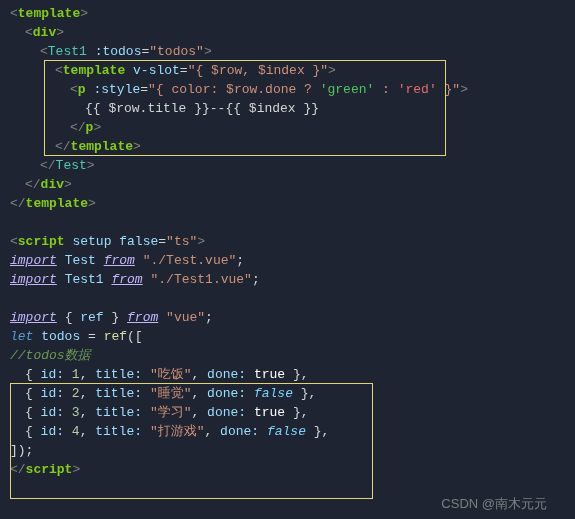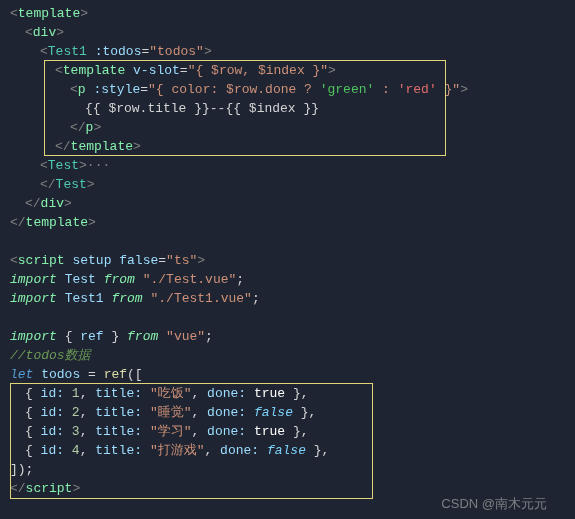--- a/index.html
+++ b/index.html
@@ -23,28 +23,28 @@
     min-height: 19px;
   }
   .indent1 { padding-left: 15px; }
   .indent2 { padding-left: 30px; }
   .indent3 { padding-left: 45px; }
   .indent4 { padding-left: 60px; }
   .indent5 { padding-left: 75px; }
 
   
   .angle   { color: #808080; }
-  .tag-y   { color: #86efac; }       
+  .tag-y   { color: #84cc16; font-weight: bold; }       
   .tag-c   { color: #4ec9b0; }       
   .attr    { color: #9cdcfe; }
   .punct   { color: #d4d4d4; }
   .str-o   { color: #ce9178; }       
   .str-g   { color: #4ec45e; }       
   .str-r   { color: #e06c6c; }       
-  .kw-p    { color: #86efac; }       
+  .kw-p    { color: #c4b5fd; text-decoration: underline; }       
   .kw-b    { color: #569cd6; }       
   .ident   { color: #9cdcfe; }
   .func    { color: #dcdcaa; }
   .num     { color: #b5cea8; }
   .bool-t  { color: #ffffff; }
   .bool-f  { color: #7dd3fc; font-style: italic; }
   .comment { color: #6a9955; font-style: italic; }
   .dots    { color: #808080; }
 
   .italic { font-style: italic; }
@@ -92,43 +92,42 @@
 
   <div class="line indent4"><span class="angle">&lt;</span><span class="tag-y">p</span><span> </span><span class="attr">:style</span><span class="punct">=</span><span class="str-o">"{ color: $row.done ? </span><span class="str-g">'green'</span><span class="str-o"> : </span><span class="str-r">'red'</span><span class="str-o"> }"</span><span class="angle">&gt;</span></div>
 
   <div class="line indent5"><span class="punct">{{ $row.title }}--{{ $index }}</span></div>
 
   <div class="line indent4"><span class="angle">&lt;/</span><span class="tag-y">p</span><span class="angle">&gt;</span></div>
 
   <div class="line indent3"><span class="angle">&lt;/</span><span class="tag-y">template</span><span class="angle">&gt;</span></div>
 
 
-  <div class="line indent2"><span class="angle">&lt;</span><span class="tag-c">Test</span><span class="angle">&gt;</span><span class="dots">···</span></div>
 
   <div class="line indent2"><span class="angle">&lt;/</span><span class="tag-c">Test</span><span class="angle">&gt;</span></div>
 
   <div class="line indent1"><span class="angle">&lt;/</span><span class="tag-y">div</span><span class="angle">&gt;</span></div>
 
   <div class="line"><span class="angle">&lt;/</span><span class="tag-y">template</span><span class="angle">&gt;</span></div>
 
   <div class="line"></div>
 
   <div class="line"><span class="angle">&lt;</span><span class="tag-y">script</span><span> </span><span class="attr">setup</span><span> </span><span class="attr">false</span><span class="punct">=</span><span class="str-o">"ts"</span><span class="angle">&gt;</span></div>
 
   <div class="line"><span class="kw-p italic">import</span><span> </span><span class="ident">Test</span><span> </span><span class="kw-p italic">from</span><span> </span><span class="str-o">"./Test.vue"</span><span class="punct">;</span></div>
 
   <div class="line"><span class="kw-p italic">import</span><span> </span><span class="ident">Test1</span><span> </span><span class="kw-p italic">from</span><span> </span><span class="str-o">"./Test1.vue"</span><span class="punct">;</span></div>
 
   <div class="line"></div>
 
   <div class="line"><span class="kw-p italic">import</span><span> </span><span class="punct">{ </span><span class="ident">ref</span><span class="punct"> }</span><span> </span><span class="kw-p italic">from</span><span> </span><span class="str-o">"vue"</span><span class="punct">;</span></div>
 
+  <div class="line"><span class="kw-b italic">let</span><span> </span><span class="ident">todos</span><span class="punct"> = </span><span class="func">ref</span><span class="punct">([</span></div>
+
   <div class="line"><span class="comment">//todos数据</span></div>
-
-  <div class="line"><span class="kw-b italic">let</span><span> </span><span class="ident">todos</span><span class="punct"> = </span><span class="func">ref</span><span class="punct">([</span></div>
 
   <div class="line indent1"><span class="punct">{ </span><span class="ident">id:</span><span> </span><span class="num">1</span><span class="punct">, </span><span class="ident">title:</span><span> </span><span class="str-o">"吃饭"</span><span class="punct">, </span><span class="ident">done:</span><span> </span><span class="bool-t">true</span><span class="punct"> },</span></div>
 
   <div class="line indent1"><span class="punct">{ </span><span class="ident">id:</span><span> </span><span class="num">2</span><span class="punct">, </span><span class="ident">title:</span><span> </span><span class="str-o">"睡觉"</span><span class="punct">, </span><span class="ident">done:</span><span> </span><span class="bool-f">false</span><span class="punct"> },</span></div>
 
   <div class="line indent1"><span class="punct">{ </span><span class="ident">id:</span><span> </span><span class="num">3</span><span class="punct">, </span><span class="ident">title:</span><span> </span><span class="str-o">"学习"</span><span class="punct">, </span><span class="ident">done:</span><span> </span><span class="bool-t">true</span><span class="punct"> },</span></div>
 
   <div class="line indent1"><span class="punct">{ </span><span class="ident">id:</span><span> </span><span class="num">4</span><span class="punct">, </span><span class="ident">title:</span><span> </span><span class="str-o">"打游戏"</span><span class="punct">, </span><span class="ident">done:</span><span> </span><span class="bool-f">false</span><span class="punct"> },</span></div>
 
   <div class="line"><span class="punct">]);</span></div>

